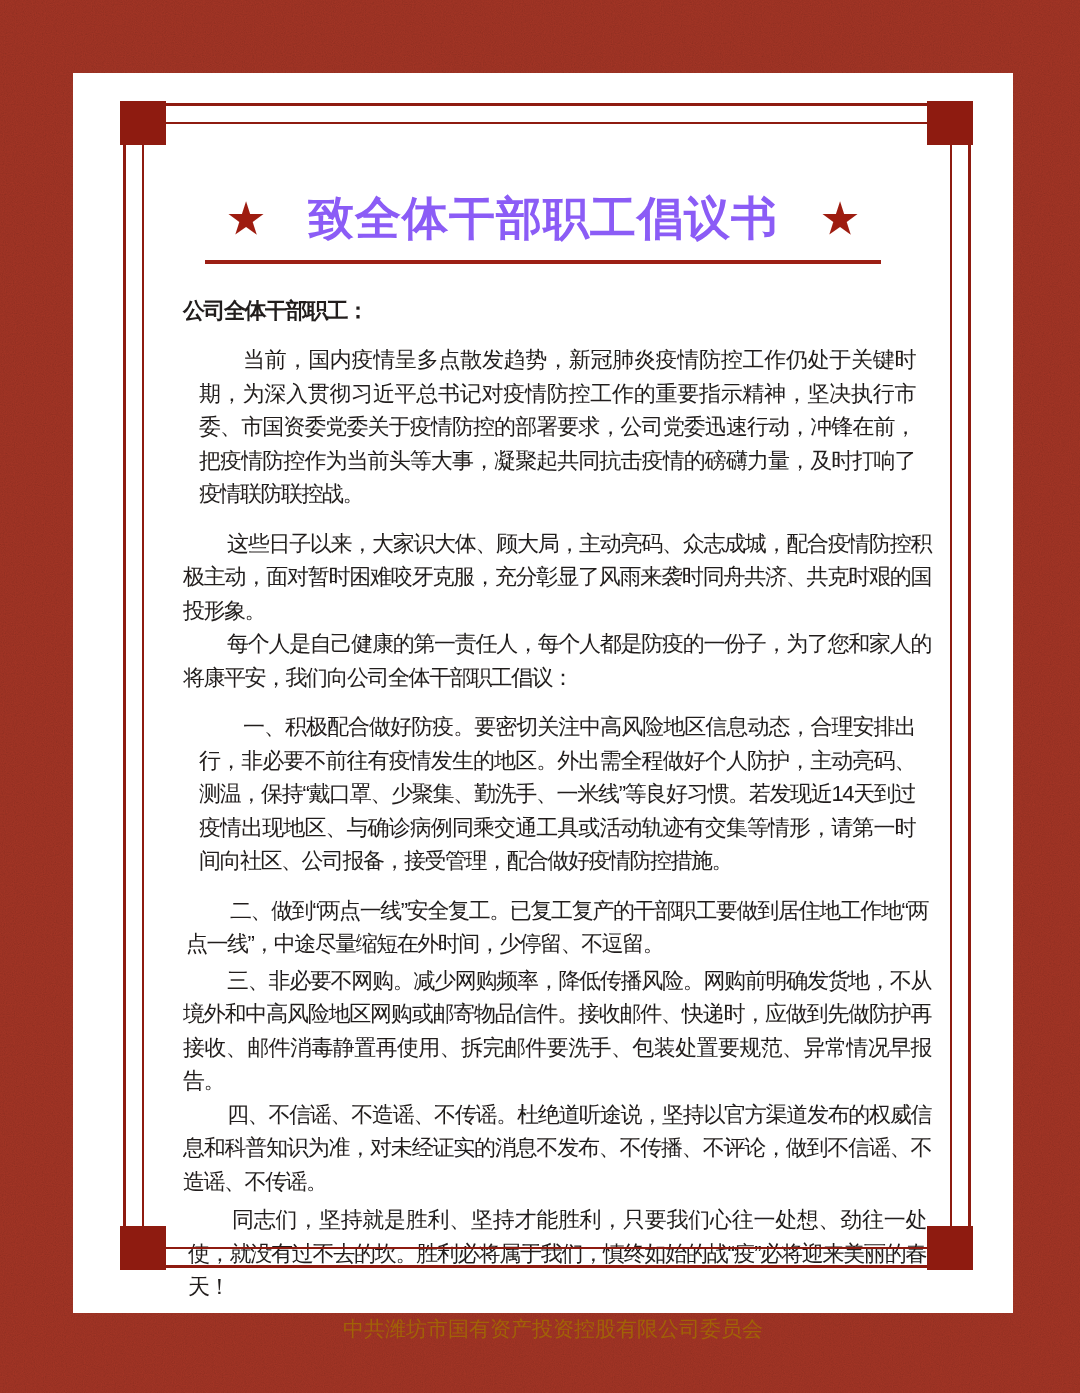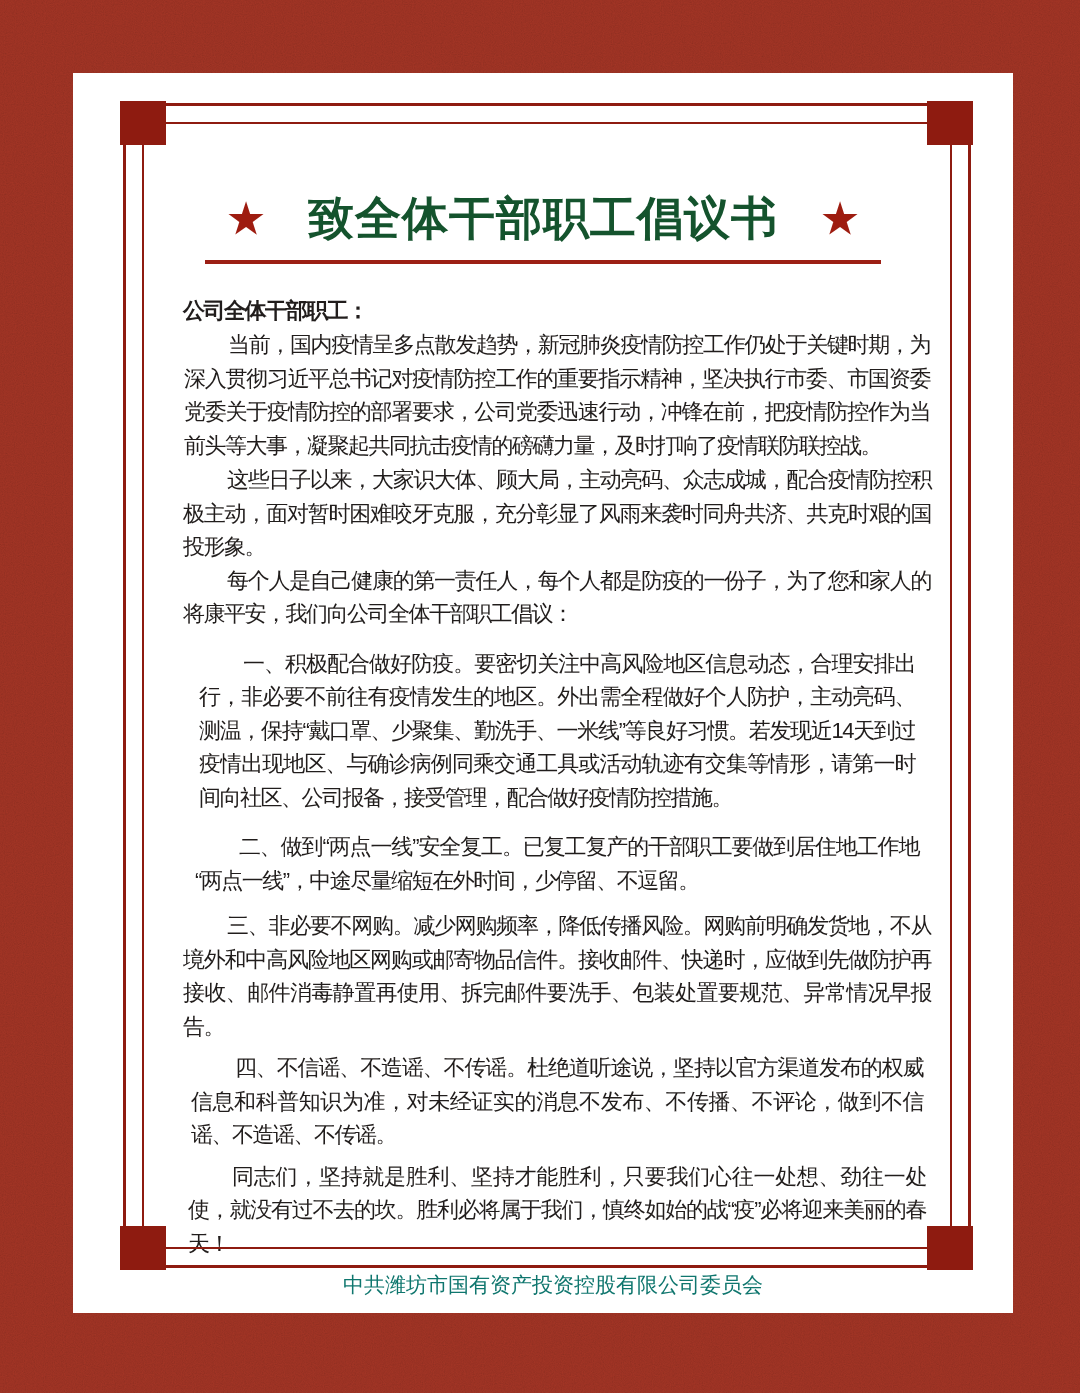--- a/index.html
+++ b/index.html
@@ -58,21 +58,21 @@
     gap: 42px;
   }
   .star {
     font-size: 40px;
     color: #9e1c10;
     line-height: 1;
   }
   .doc-title {
     font-size: 46px;
     font-weight: 900;
-    color: #14532d;
+    color: #8b5cf6;
     letter-spacing: 1px;
     line-height: 1.1;
     white-space: nowrap;
   }
   .title-underline {
     width: 676px; height: 4px;
     background: #9c1f15;
     margin: 16px auto 0;
   }
   .body-block {
@@ -85,21 +85,21 @@
   }
   .salutation { text-indent: 0; font-weight: bold; }
   .para { text-indent: 2em; }
   .signature {
     margin: 8px 168px 0 auto;
     width: fit-content;
     text-align: right;
     font-size: 21px;
     line-height: 33px;
     letter-spacing: 0;
-    color: #0f766e;
+    color: #a16207;
   }
 </style>
 </head>
 <body>
 
 <svg class="bg-noise" width="1080" height="1393" xmlns="http://www.w3.org/2000/svg">
   <filter id="grain">
     <feTurbulence type="fractalNoise" baseFrequency="0.9" numOctaves="2" seed="7" stitchTiles="stitch"></feTurbulence>
     <feColorMatrix type="saturate" values="0"></feColorMatrix>
     <feComponentTransfer>
@@ -121,27 +121,27 @@
   <div class="title-row">
     <span class="star">★</span>
     <span class="doc-title">致全体干部职工倡议书</span>
     <span class="star">★</span>
   </div>
   <div class="title-underline"></div>
 
   <div class="body-block">
     <div class="salutation">公司全体干部职工：</div>
     <div>
-        <p class="para" style="margin:1px">当前，国内疫情呈多点散发趋势，新冠肺炎疫情防控工作仍处于关键时期，为深入贯彻习近平总书记对疫情防控工作的重要指示精神，坚决执行市委、市国资委党委关于疫情防控的部署要求，公司党委迅速行动，冲锋在前，把疫情防控作为当前头等大事，凝聚起共同抗击疫情的磅礴力量，及时打响了疫情联防联控战。</p>
+        <p class="para" style="margin:16px">当前，国内疫情呈多点散发趋势，新冠肺炎疫情防控工作仍处于关键时期，为深入贯彻习近平总书记对疫情防控工作的重要指示精神，坚决执行市委、市国资委党委关于疫情防控的部署要求，公司党委迅速行动，冲锋在前，把疫情防控作为当前头等大事，凝聚起共同抗击疫情的磅礴力量，及时打响了疫情联防联控战。</p>
         <p class="para" style="margin:0">这些日子以来，大家识大体、顾大局，主动亮码、众志成城，配合疫情防控积极主动，面对暂时困难咬牙克服，充分彰显了风雨来袭时同舟共济、共克时艰的国投形象。</p>
         <p class="para" style="margin:0">每个人是自己健康的第一责任人，每个人都是防疫的一份子，为了您和家人的将康平安，我们向公司全体干部职工倡议：</p>
         <p class="para" style="margin:16px">一、积极配合做好防疫。要密切关注中高风险地区信息动态，合理安排出行，非必要不前往有疫情发生的地区。外出需全程做好个人防护，主动亮码、测温，保持“戴口罩、少聚集、勤洗手、一米线”等良好习惯。若发现近14天到过疫情出现地区、与确诊病例同乘交通工具或活动轨迹有交集等情形，请第一时间向社区、公司报备，接受管理，配合做好疫情防控措施。</p>
-        <p class="para" style="margin:12px">二、做到“两点一线”安全复工。已复工复产的干部职工要做到居住地工作地“两点一线”，中途尽量缩短在外时间，少停留、不逗留。</p>
+        <p class="para" style="margin:3px">二、做到“两点一线”安全复工。已复工复产的干部职工要做到居住地工作地“两点一线”，中途尽量缩短在外时间，少停留、不逗留。</p>
         <p class="para" style="margin:0">三、非必要不网购。减少网购频率，降低传播风险。网购前明确发货地，不从境外和中高风险地区网购或邮寄物品信件。接收邮件、快递时，应做到先做防护再接收、邮件消毒静置再使用、拆完邮件要洗手、包装处置要规范、异常情况早报告。</p>
-        <p class="para" style="margin:8px">四、不信谣、不造谣、不传谣。杜绝道听途说，坚持以官方渠道发布的权威信息和科普知识为准，对未经证实的消息不发布、不传播、不评论，做到不信谣、不造谣、不传谣。</p>
+        <p class="para" style="margin:0">四、不信谣、不造谣、不传谣。杜绝道听途说，坚持以官方渠道发布的权威信息和科普知识为准，对未经证实的消息不发布、不传播、不评论，做到不信谣、不造谣、不传谣。</p>
         <p class="para" style="margin:5px">同志们，坚持就是胜利、坚持才能胜利，只要我们心往一处想、劲往一处使，就没有过不去的坎。胜利必将属于我们，慎终如始的战“疫”必将迎来美丽的春天！</p>
       </div>
     <div class="signature">
       <div>中共潍坊市国有资产投资控股有限公司委员会</div>
     </div>
   </div>
 
 </div>
 
 </body></html>

